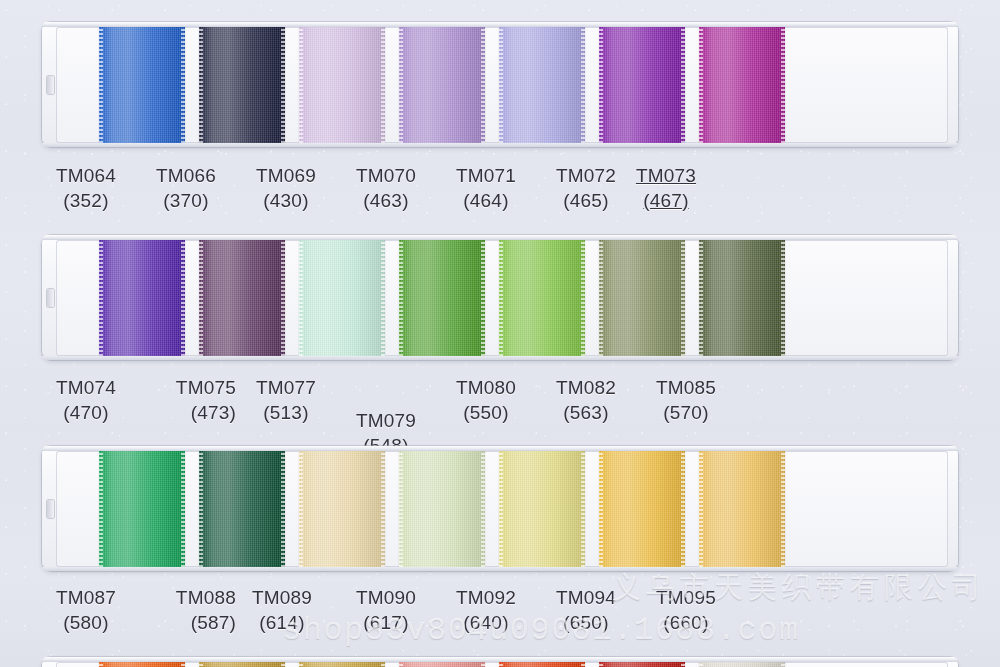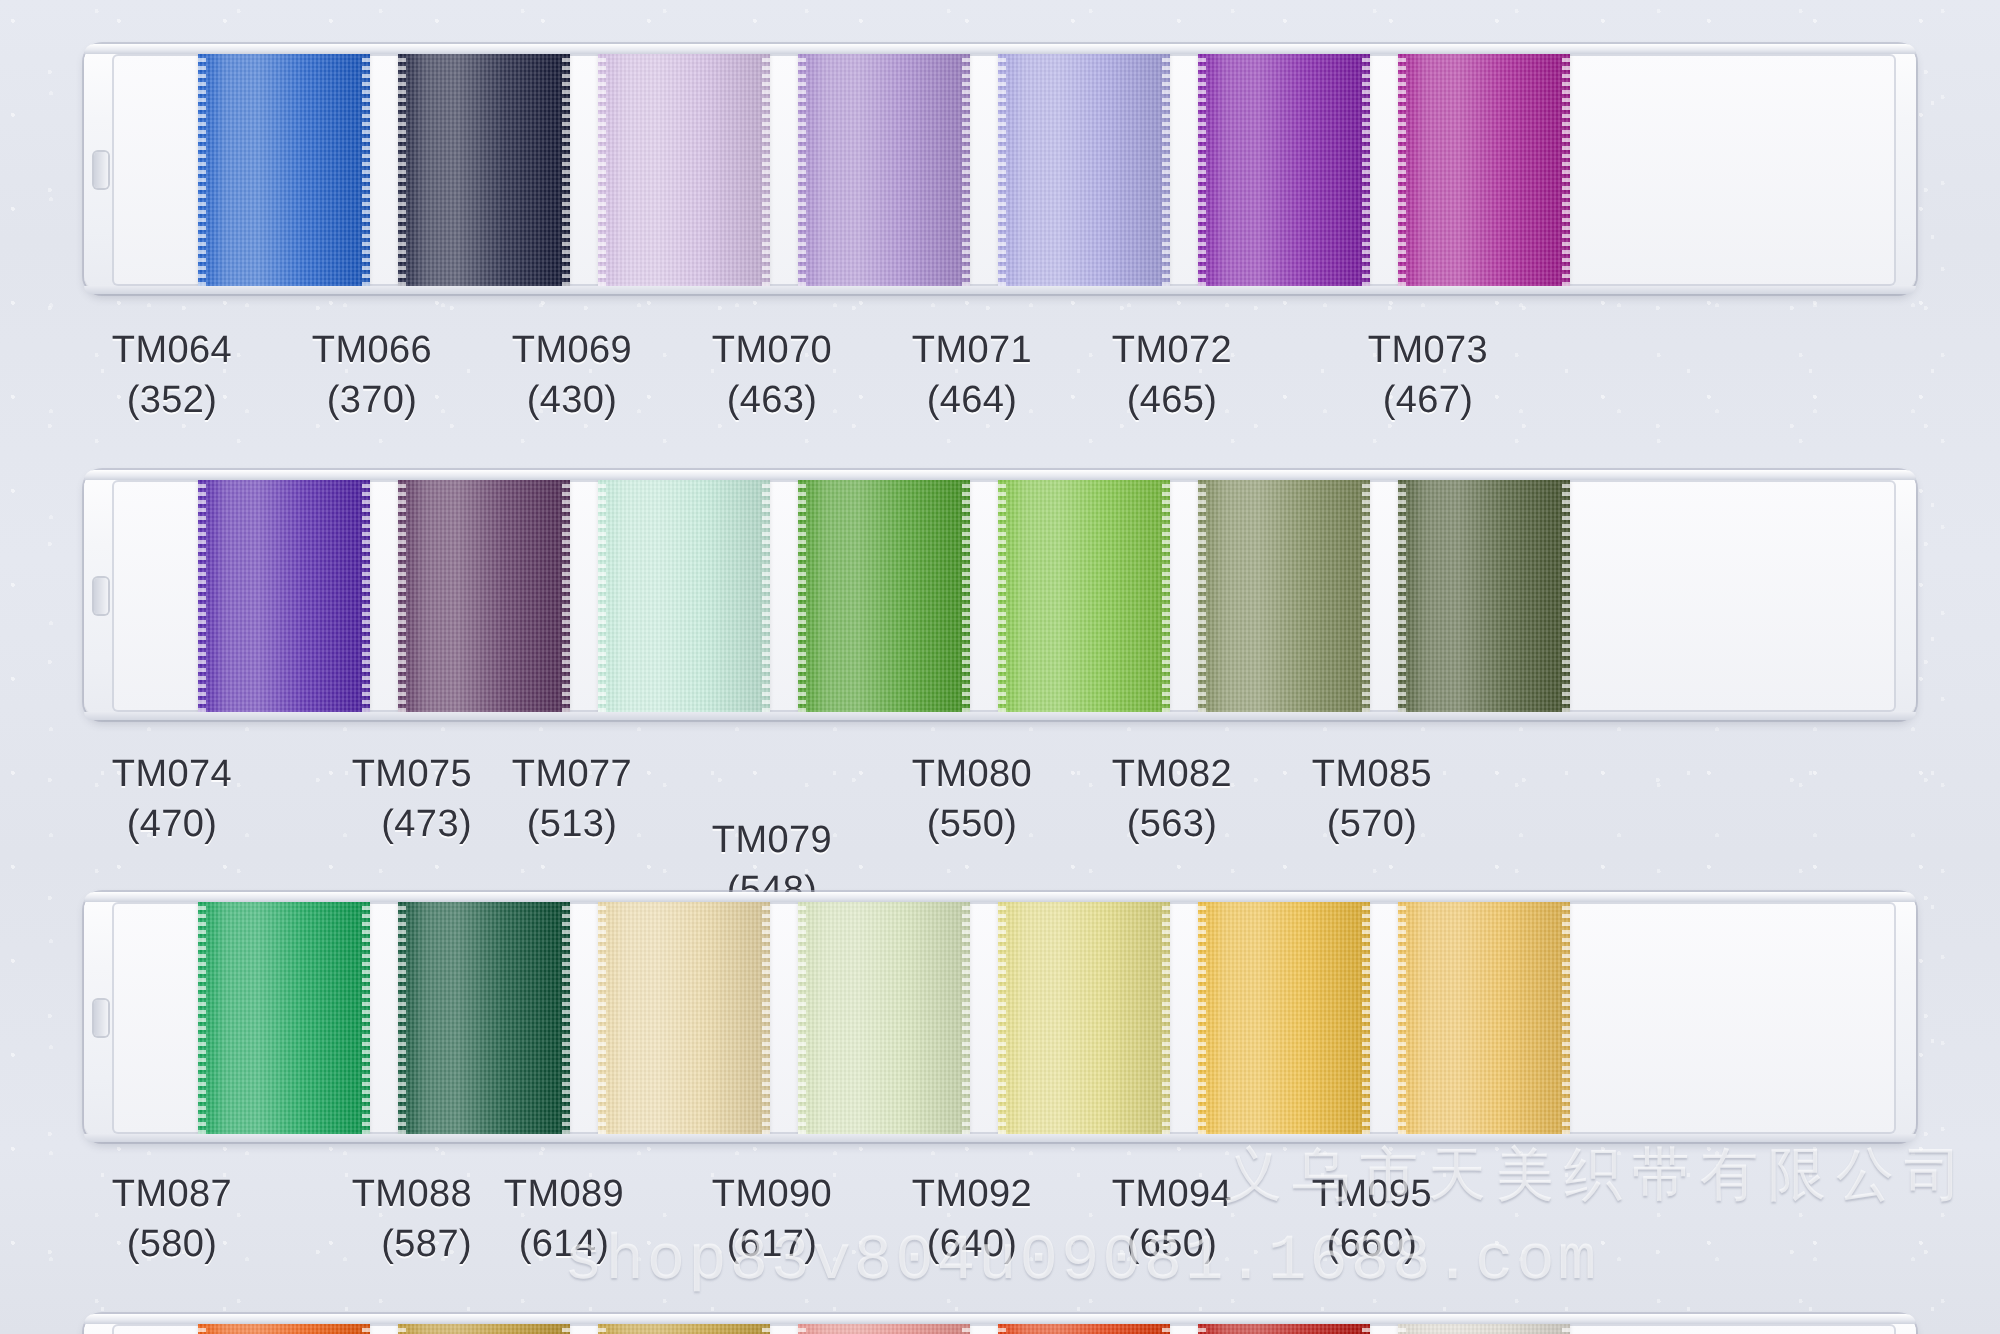--- a/index.html
+++ b/index.html
@@ -199,21 +199,21 @@
           <span class="num">(463)</span>
         </div>
         <div class="label" style="left: 436px; width: 100px;">
           <span class="code">TM071</span>
           <span class="num">(464)</span>
         </div>
         <div class="label" style="left: 536px; width: 100px;">
           <span class="code">TM072</span>
           <span class="num">(465)</span>
         </div>
-        <div class="label" style="left: 664px; width: 100px;">
+        <div class="label" style="left: 616px; width: 100px; text-decoration: underline;">
           <span class="code">TM073</span>
           <span class="num">(467)</span>
         </div>
       </div>
       <div class="card" style="top: 235px; height: 125px;">
         <div class="lip"></div>
         <div class="lip-bottom"></div>
         <div class="notch"></div>
         <div class="card-inner">
           <div class="ribbon" title="TM074 (470)" style="left: 43px; width: 86px; background-color: rgb(86, 38, 174);">

